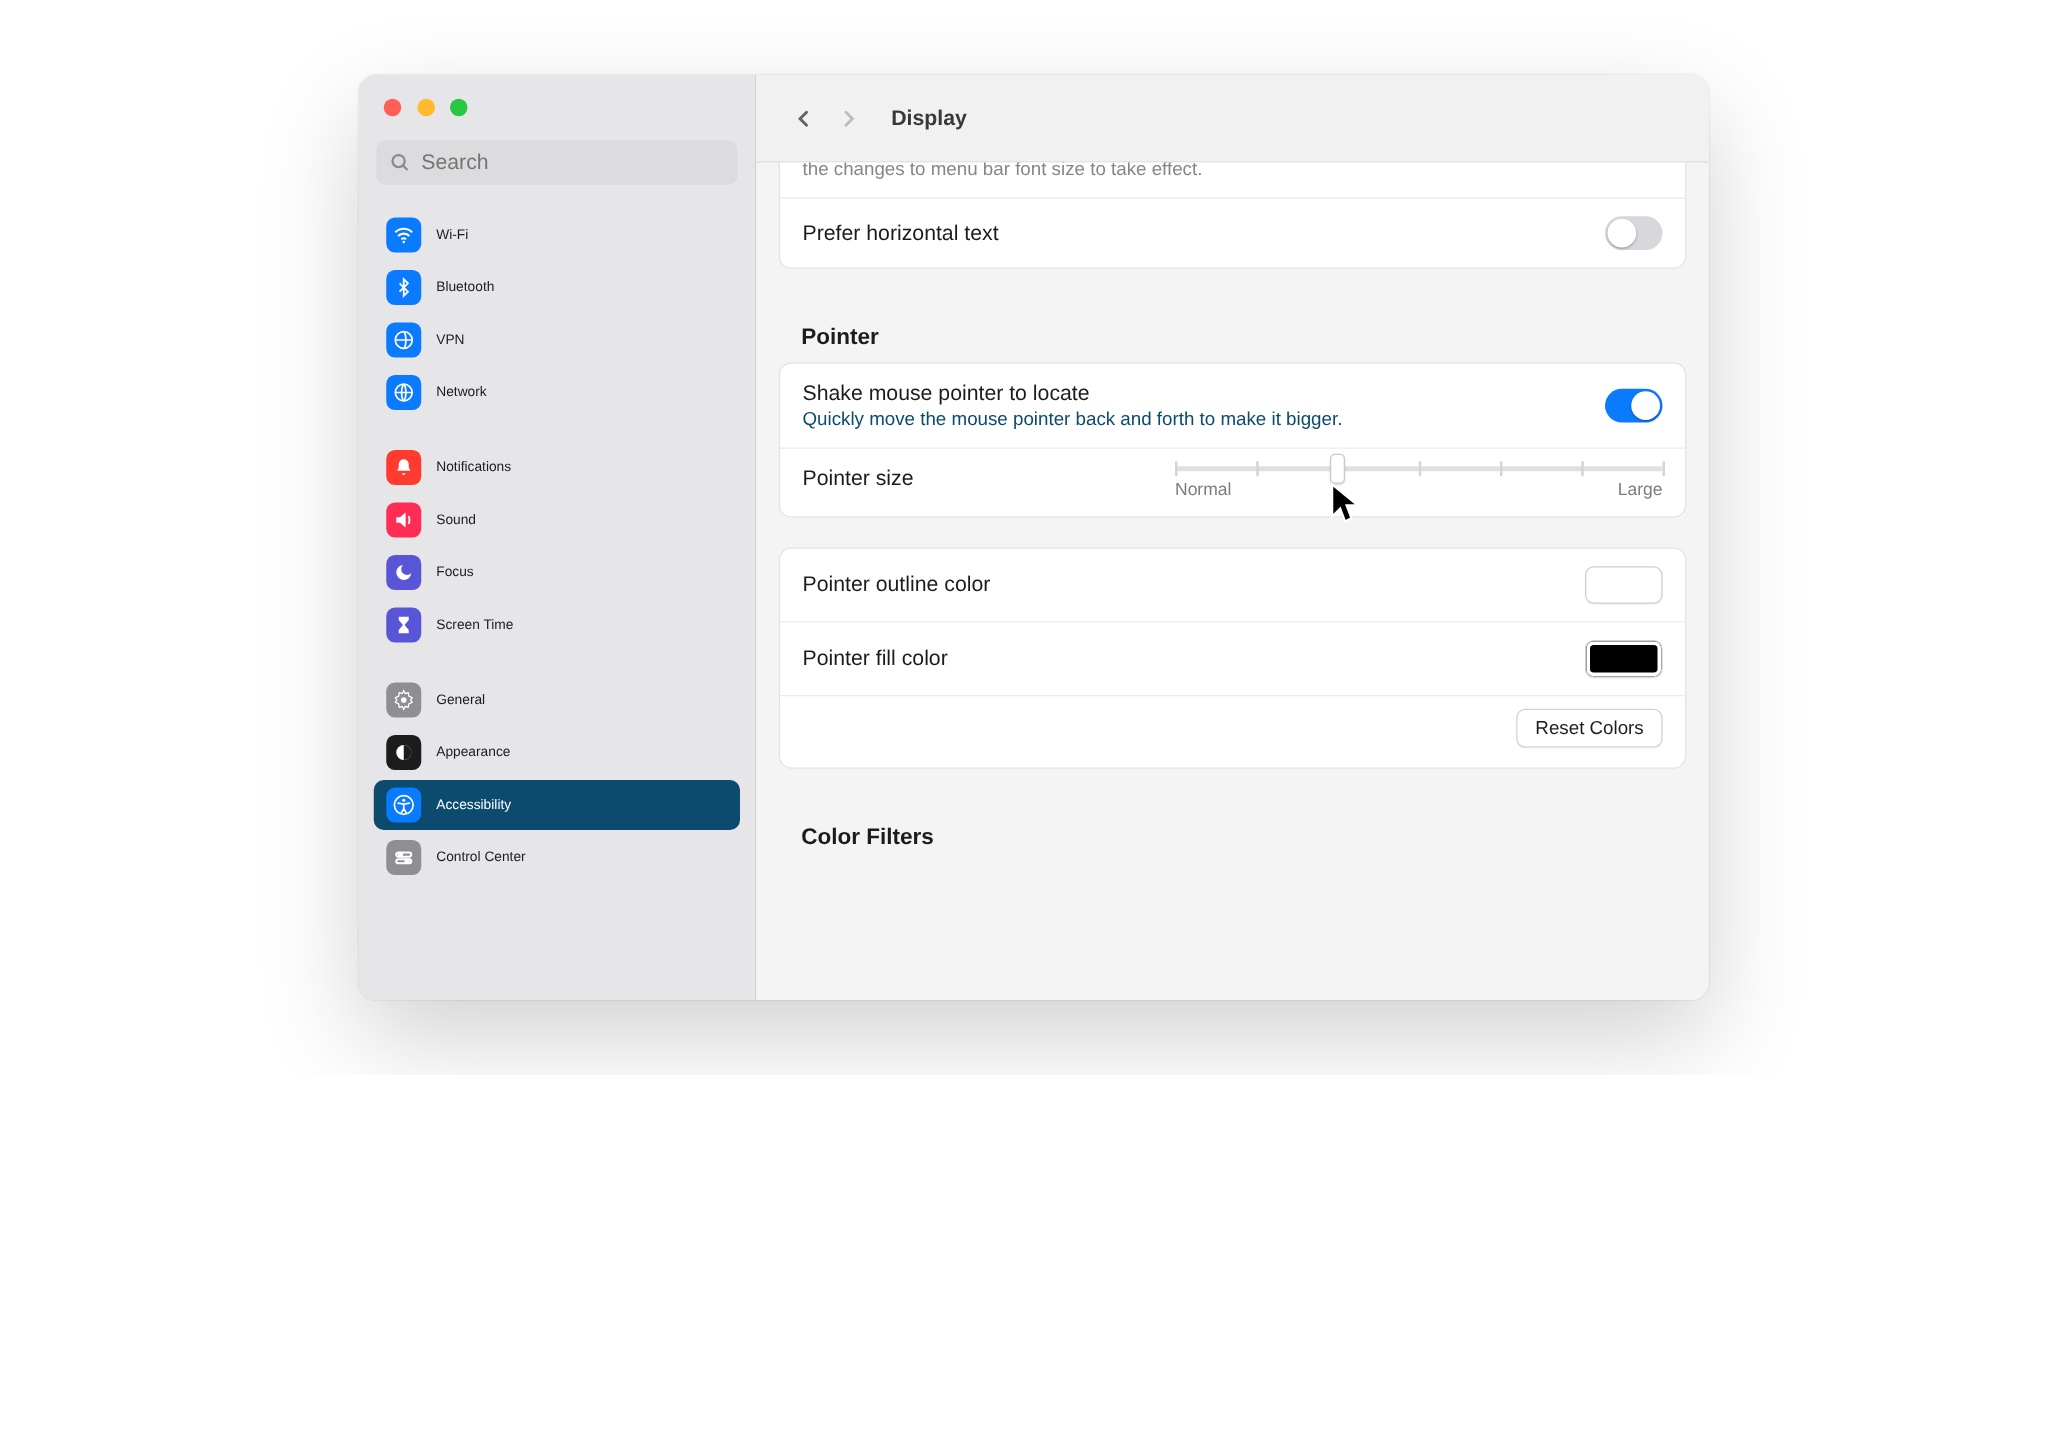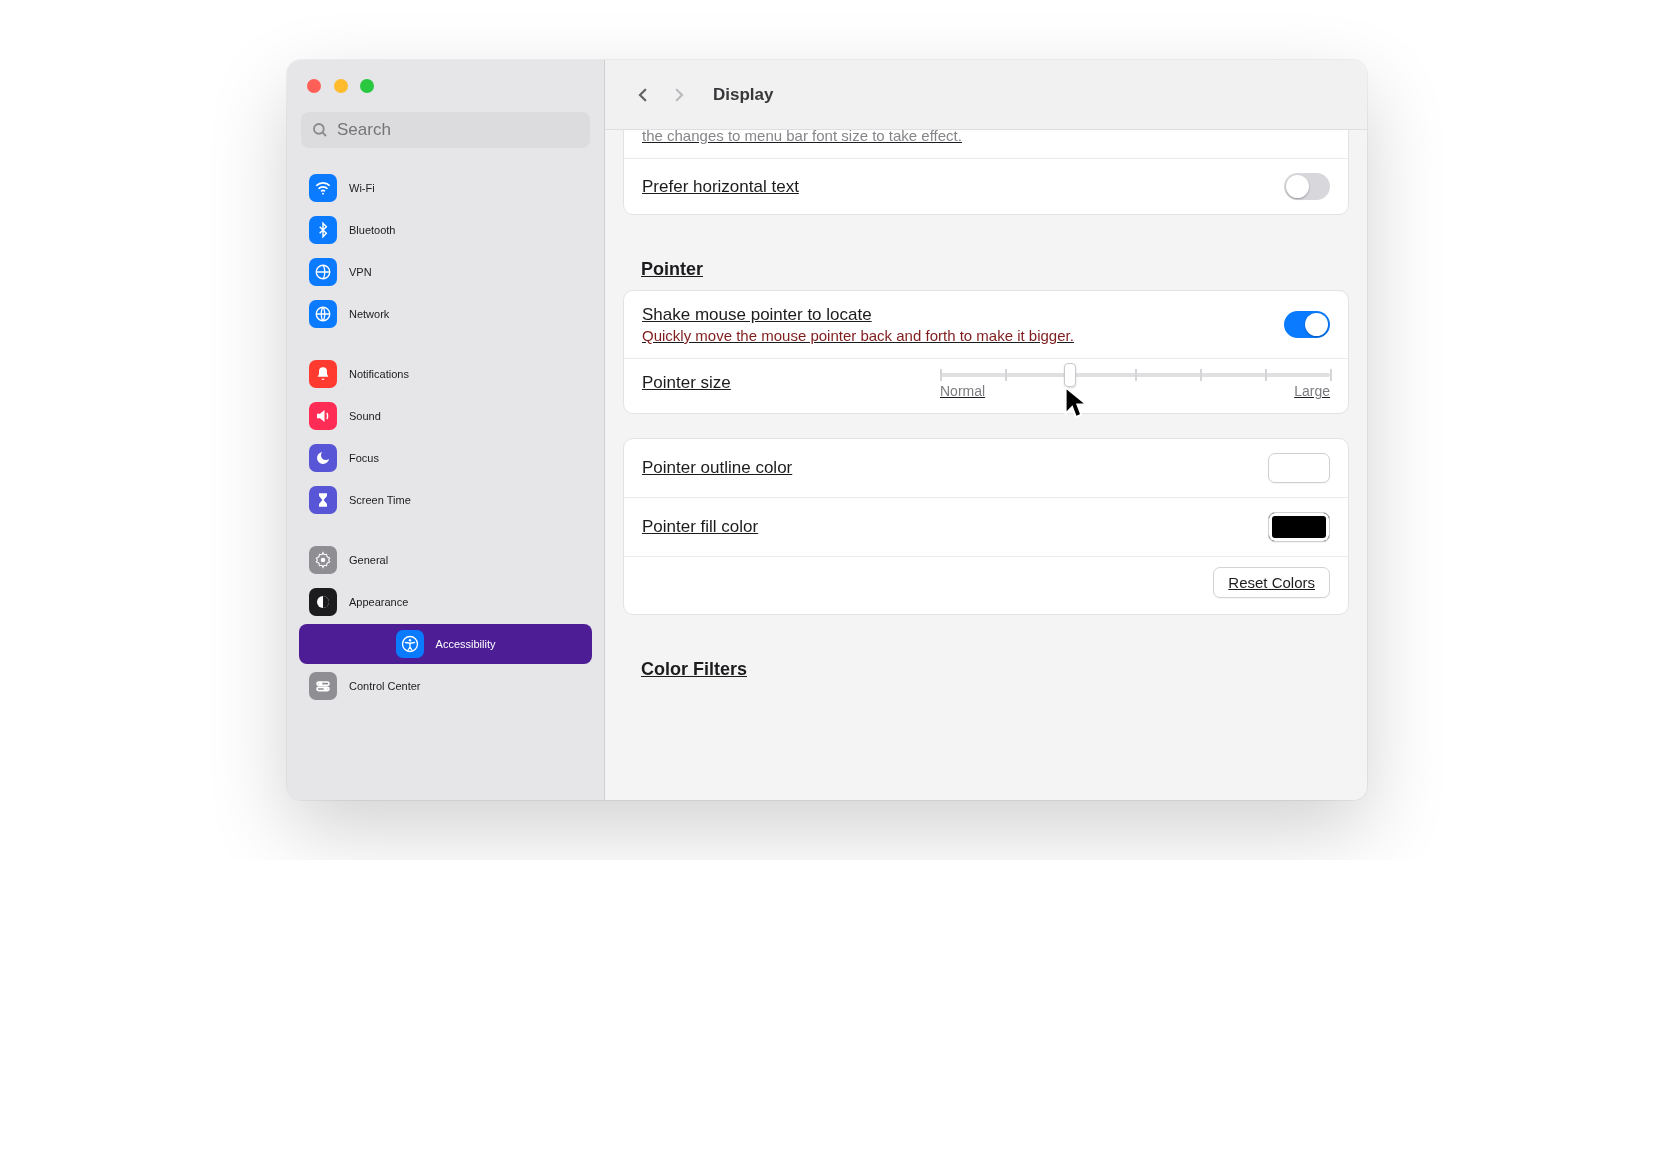--- a/index.html
+++ b/index.html
@@ -51,21 +51,21 @@
     font-size: 17px; color: #8a8a8e; width: 100%;
   }
   .sidebar-list { padding: 8px 12px 0; overflow: auto; }
   .group-gap { height: 18px; }
   .sb-item {
     display: flex; align-items: center;
     padding: 6px 10px; border-radius: 8px;
     margin-bottom: 2px;
     cursor: default;
   }
-  .sb-item.selected { background: #4c1d95; color: #fff; justify-content: center; }
+  .sb-item.selected { background: #0c4a6e; color: #fff; }
   .sb-icon {
     width: 28px; height: 28px; border-radius: 7px;
     display: flex; align-items: center; justify-content: center;
     margin-right: 12px; color: #fff; flex: none;
   }
   .sb-label { font-size: 11px; }
   
   .main { flex: 1; display: flex; flex-direction: column; background: #f4f4f5; }
   .toolbar {
     height: 70px;
@@ -75,36 +75,36 @@
     background: #f1f1f2;
   }
   .nav-arrow {
     width: 36px; height: 36px;
     display: flex; align-items: center; justify-content: center;
     color: #636366;
     cursor: default;
   }
   .nav-arrow.disabled { color: #bcbcc0; }
   .page-title { font-size: 17px; font-weight: 700; color: #38383a; margin-left: 16px; }
-  .content { padding: 0 18px 20px 18px; overflow: hidden; text-decoration: underline; }
+  .content { padding: 0 18px 20px 18px; overflow: hidden; }
   .card {
     background: #ffffff;
     border: 1px solid #e3e3e5;
     border-radius: 10px;
     margin: 0 0 24px 0;
   }
   .row {
     display: flex; align-items: center;
     padding: 14px 18px;
     border-top: 1px solid #ebebed;
   }
   .row:first-child { border-top: 0; gap: 32px; }
   .row.column { display:block; }
   .row .label { font-size: 17px; color: #1c1c1e; }
-  .row .sub { font-size: 15px; color: #7f1d1d; margin-top: 2px; }
+  .row .sub { font-size: 15px; color: #0c4a6e; margin-top: 2px; }
   .row .control { margin-left: auto; }
   .section-title { font-size: 18px; font-weight: 700; color: #1c1c1e; padding: 20px 4px 10px 18px; }
   
   .partial-row { padding: 10px 18px 14px 18px; color: #86868a; font-size: 15px; border-top:0; }
   .card.top-cut { margin-top: -14px; border-top-left-radius:0; border-top-right-radius:0;}
   
   .toggle {
     width: 46px; height: 27px; border-radius: 14px; position: relative;
     transition: background .15s;
   }

